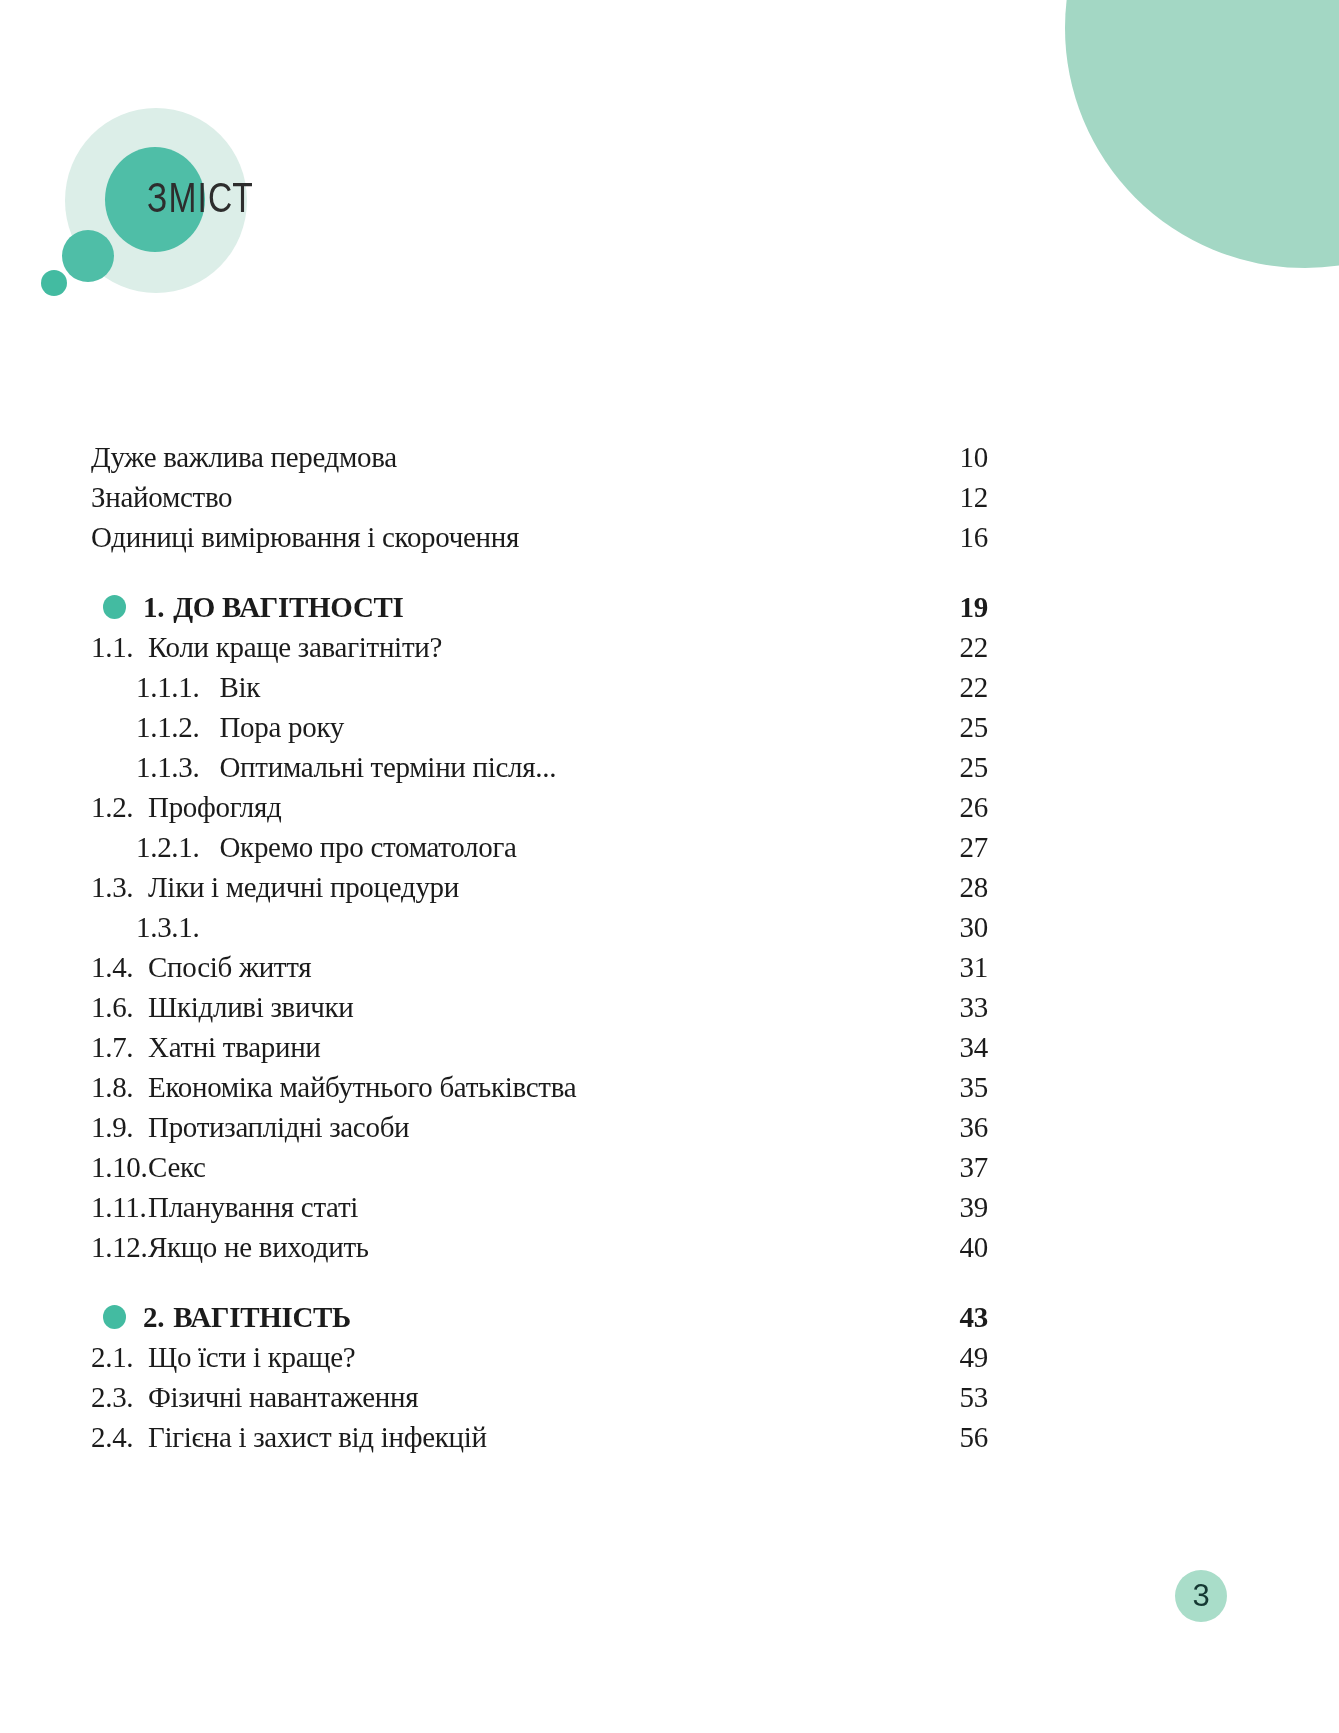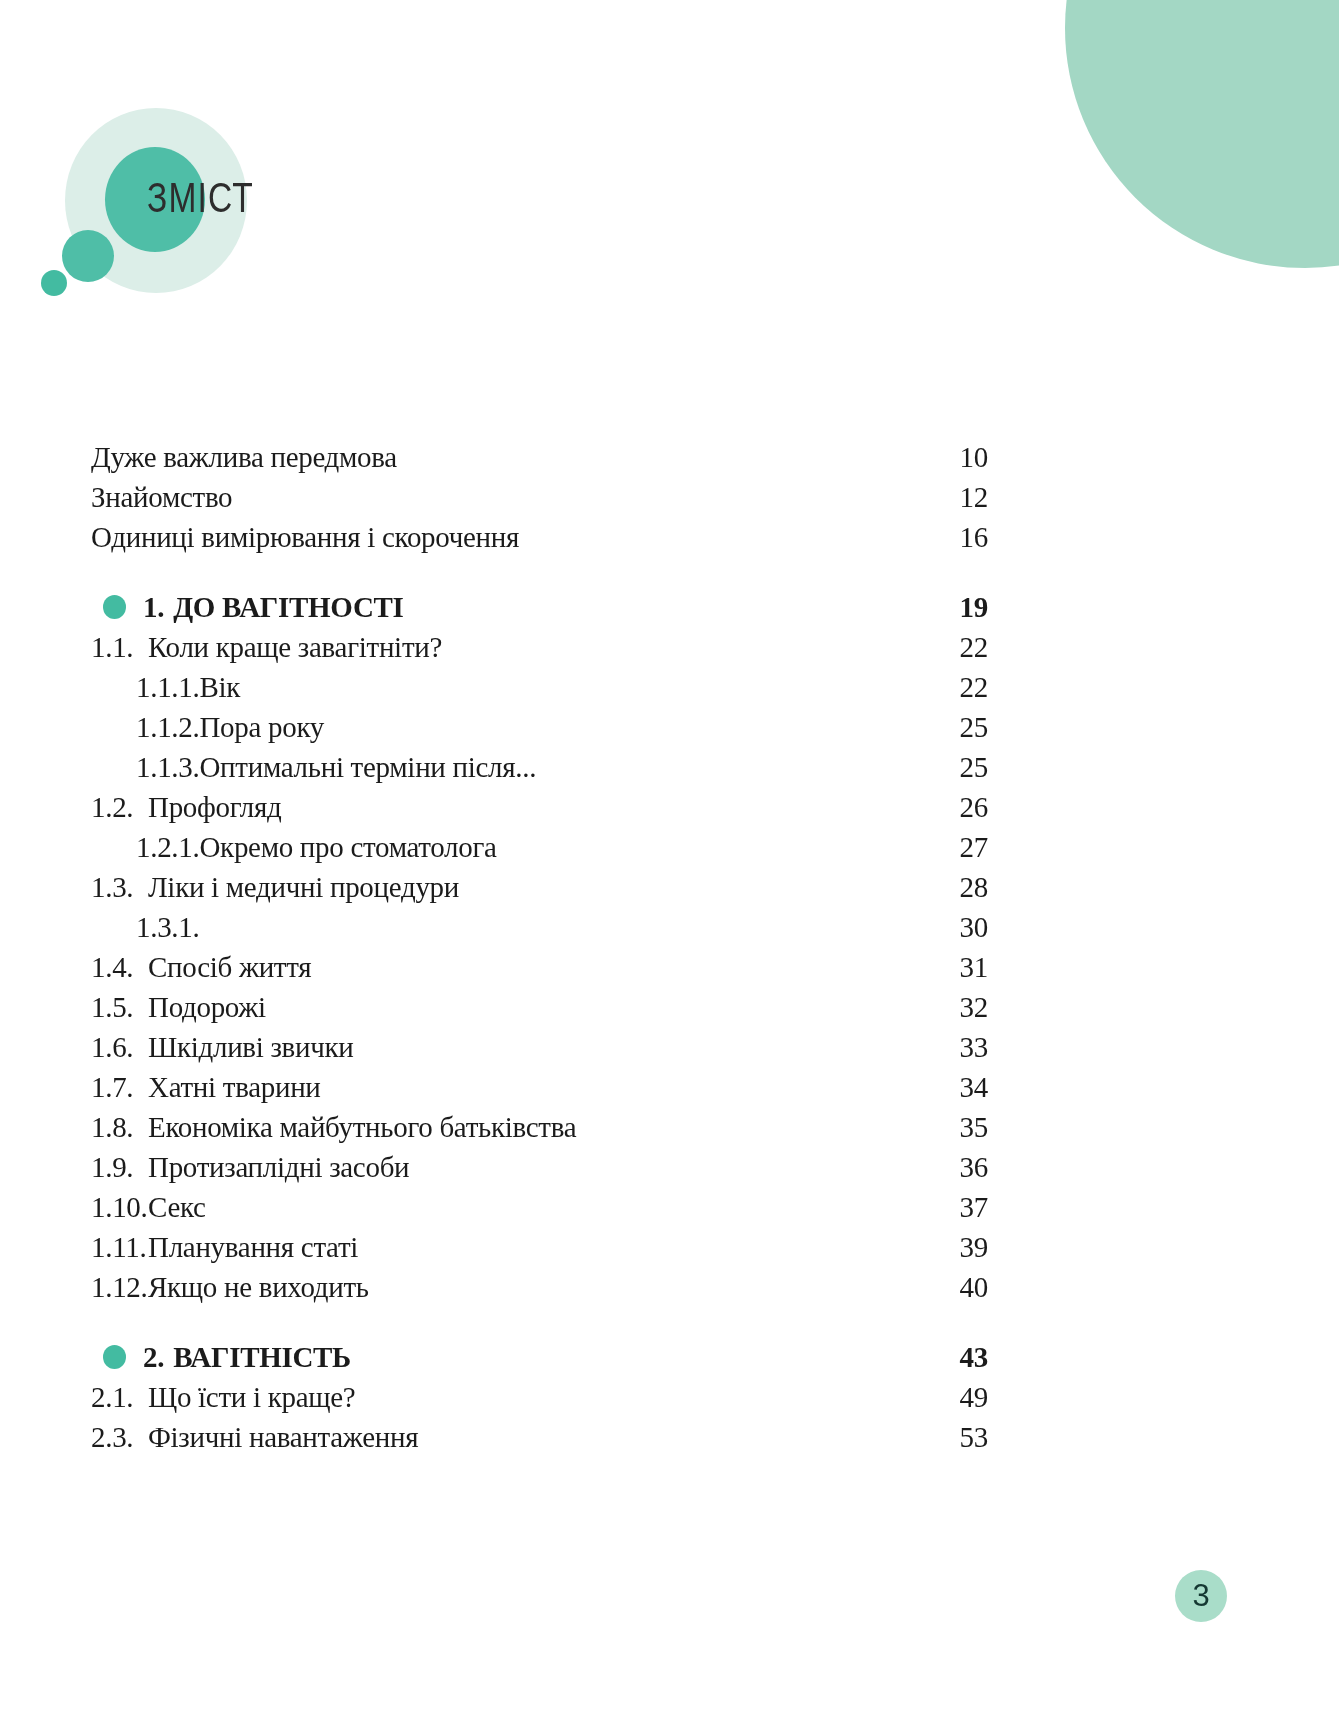--- a/index.html
+++ b/index.html
@@ -65,21 +65,21 @@
   .bullet {
     flex: 0 0 auto;
     width: 23px; height: 24px;
     border-radius: 50%;
     background: #43bba1;
     align-self: center;
     margin-left: 12px;
   }
   .h-num { margin-left: 17px; margin-right: 9px; }
   .row.sub { padding-left: 45px; }
-  .row.sub .sub-num { flex: 0 0 auto; margin-right: 0; }
+  .row.sub .sub-num { flex: 0 0 auto; margin-right: 20px; }
   .page-badge {
     position: absolute;
     left: 1175px; top: 1570px;
     width: 52px; height: 52px;
     border-radius: 50%;
     background: #a9ddc9;
     display: flex;
     align-items: center;
     justify-content: center;
     font-family: "Liberation Sans", sans-serif;
@@ -170,26 +170,20 @@
         <span class="leader"></span>
         <span class="pagenum">30</span>
       </div>
       <div class="row">
         <span class="num">1.4.</span>
         <span class="title">Спосіб життя</span>
         <span class="leader"></span>
         <span class="pagenum">31</span>
       </div>
       <div class="row">
-        <span class="num">1.5.</span>
-        <span class="title">Подорожі</span>
-        <span class="leader"></span>
-        <span class="pagenum">32</span>
-      </div>
-      <div class="row">
         <span class="num">1.6.</span>
         <span class="title">Шкідливі звички</span>
         <span class="leader"></span>
         <span class="pagenum">33</span>
       </div>
       <div class="row">
         <span class="num">1.7.</span>
         <span class="title">Хатні тварини</span>
         <span class="leader"></span>
         <span class="pagenum">34</span>
@@ -236,19 +230,25 @@
         <span class="title">Що їсти і краще?</span>
         <span class="leader"></span>
         <span class="pagenum">49</span>
       </div>
       <div class="row">
         <span class="num">2.3.</span>
         <span class="title">Фізичні навантаження</span>
         <span class="leader"></span>
         <span class="pagenum">53</span>
       </div>
+      <div class="row">
+        <span class="num">2.4.</span>
+        <span class="title">Гігієна і захист від інфекцій</span>
+        <span class="leader"></span>
+        <span class="pagenum">56</span>
+      </div>
     </div>
 
   <div class="page-badge">
     <span>3</span>
   </div>
 
 </div>
 
 </body></html>

